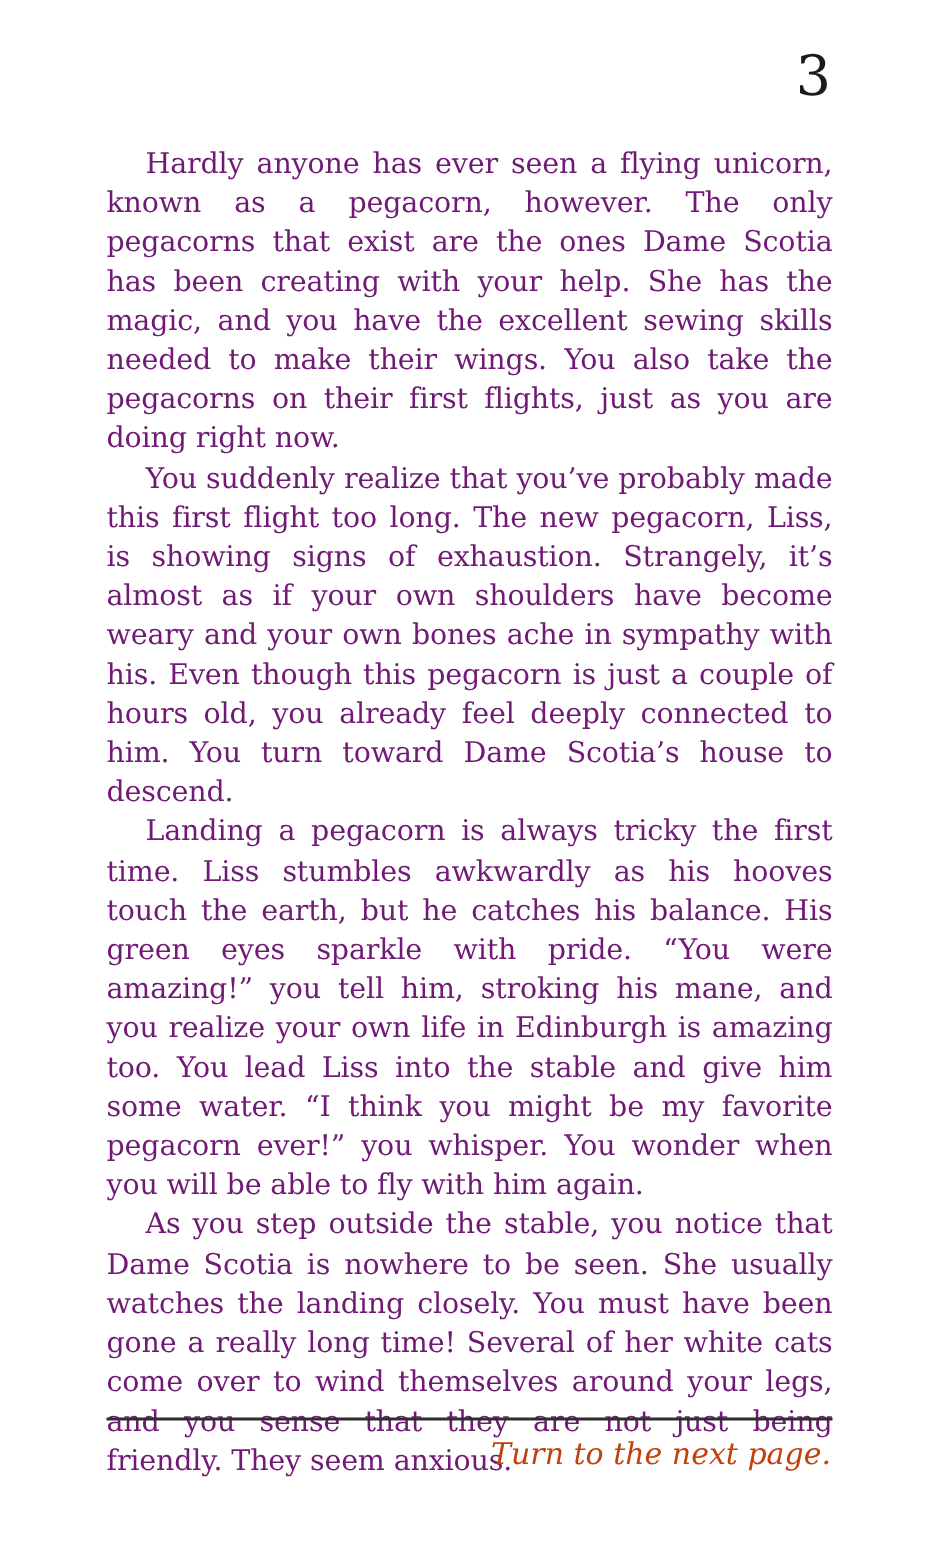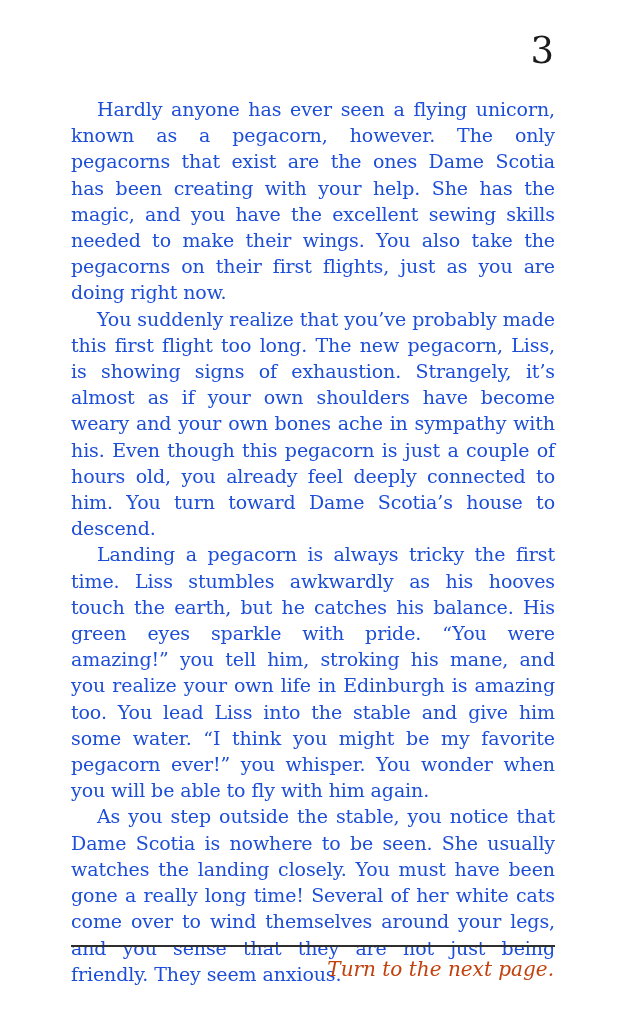--- a/index.html
+++ b/index.html
@@ -31,21 +31,21 @@
     width: 484px;
   }
   .story p {
     margin: 0;
     padding: 0;
     text-indent: 26px;
     font-size: 19px;
     line-height: 26.2px;
     text-align: justify;
     letter-spacing: -0.1px;
-    color: #1d4ed8;
+    color: #701a75;
   }
   .divider {
     position: absolute;
     left: 71px;
     top: 945px;
     width: 484px;
     border: none;
     border-top: 2px solid #2e2e2e;
     margin: 0;
     height: 0;

